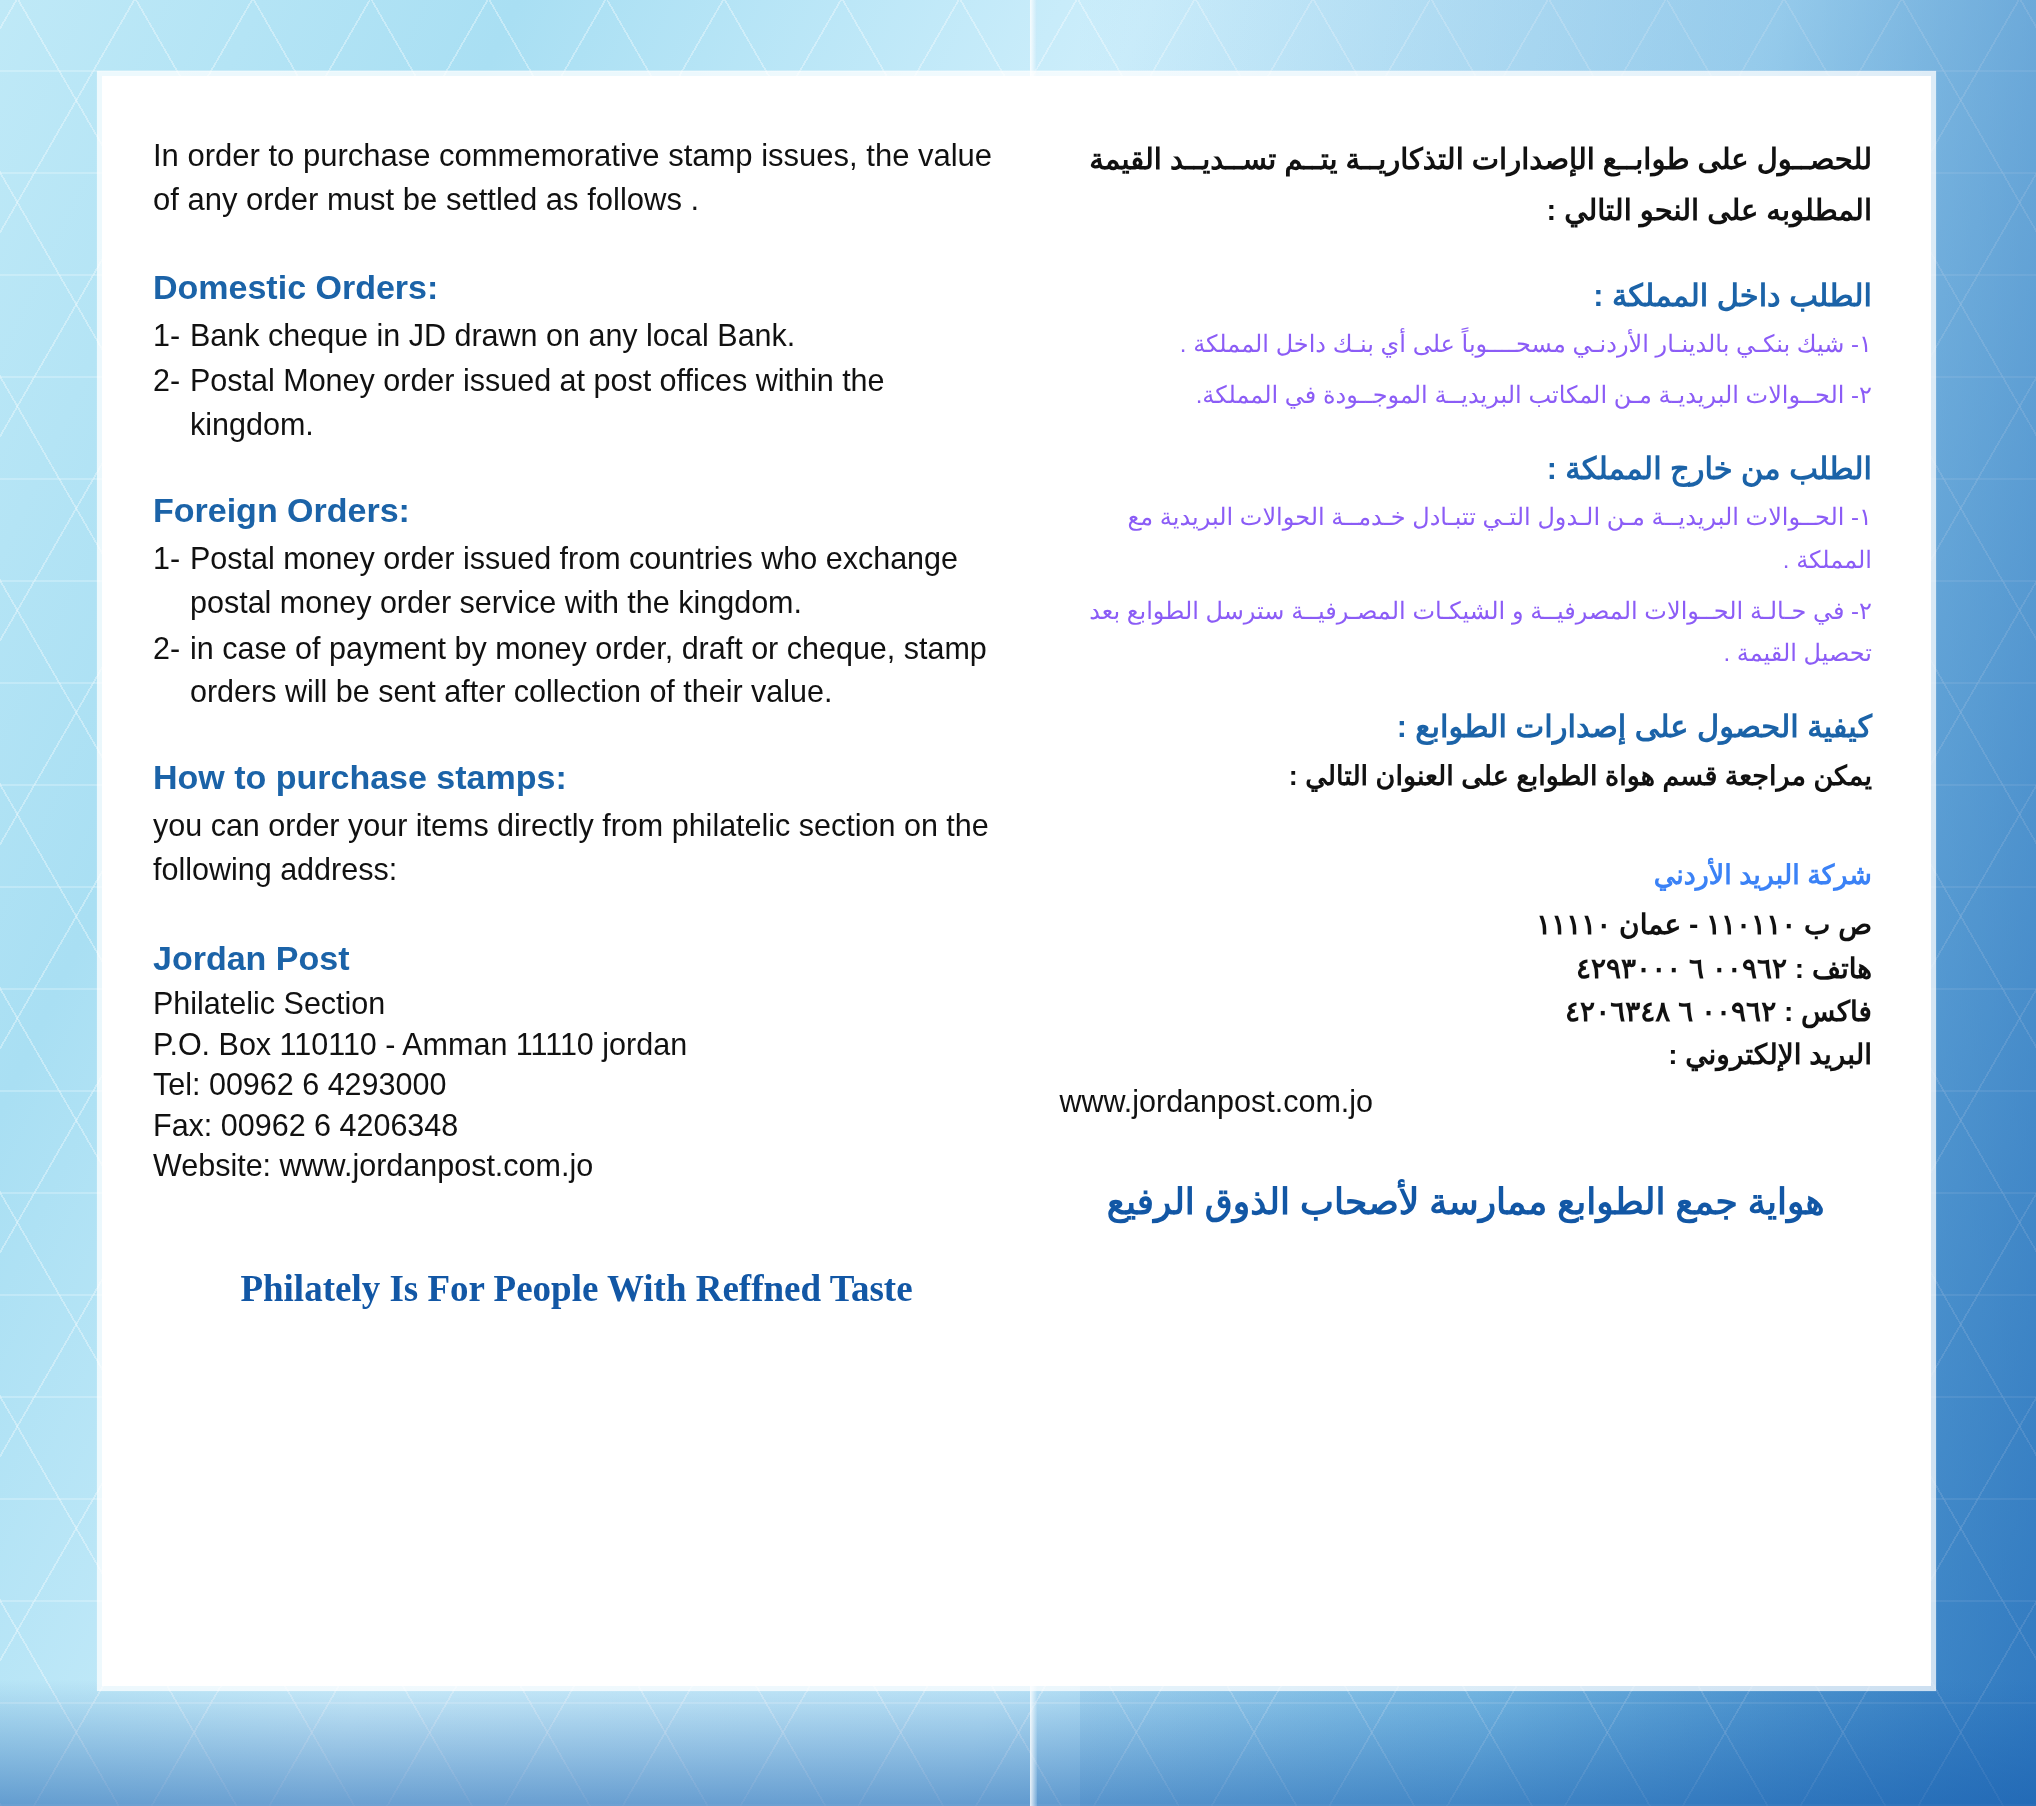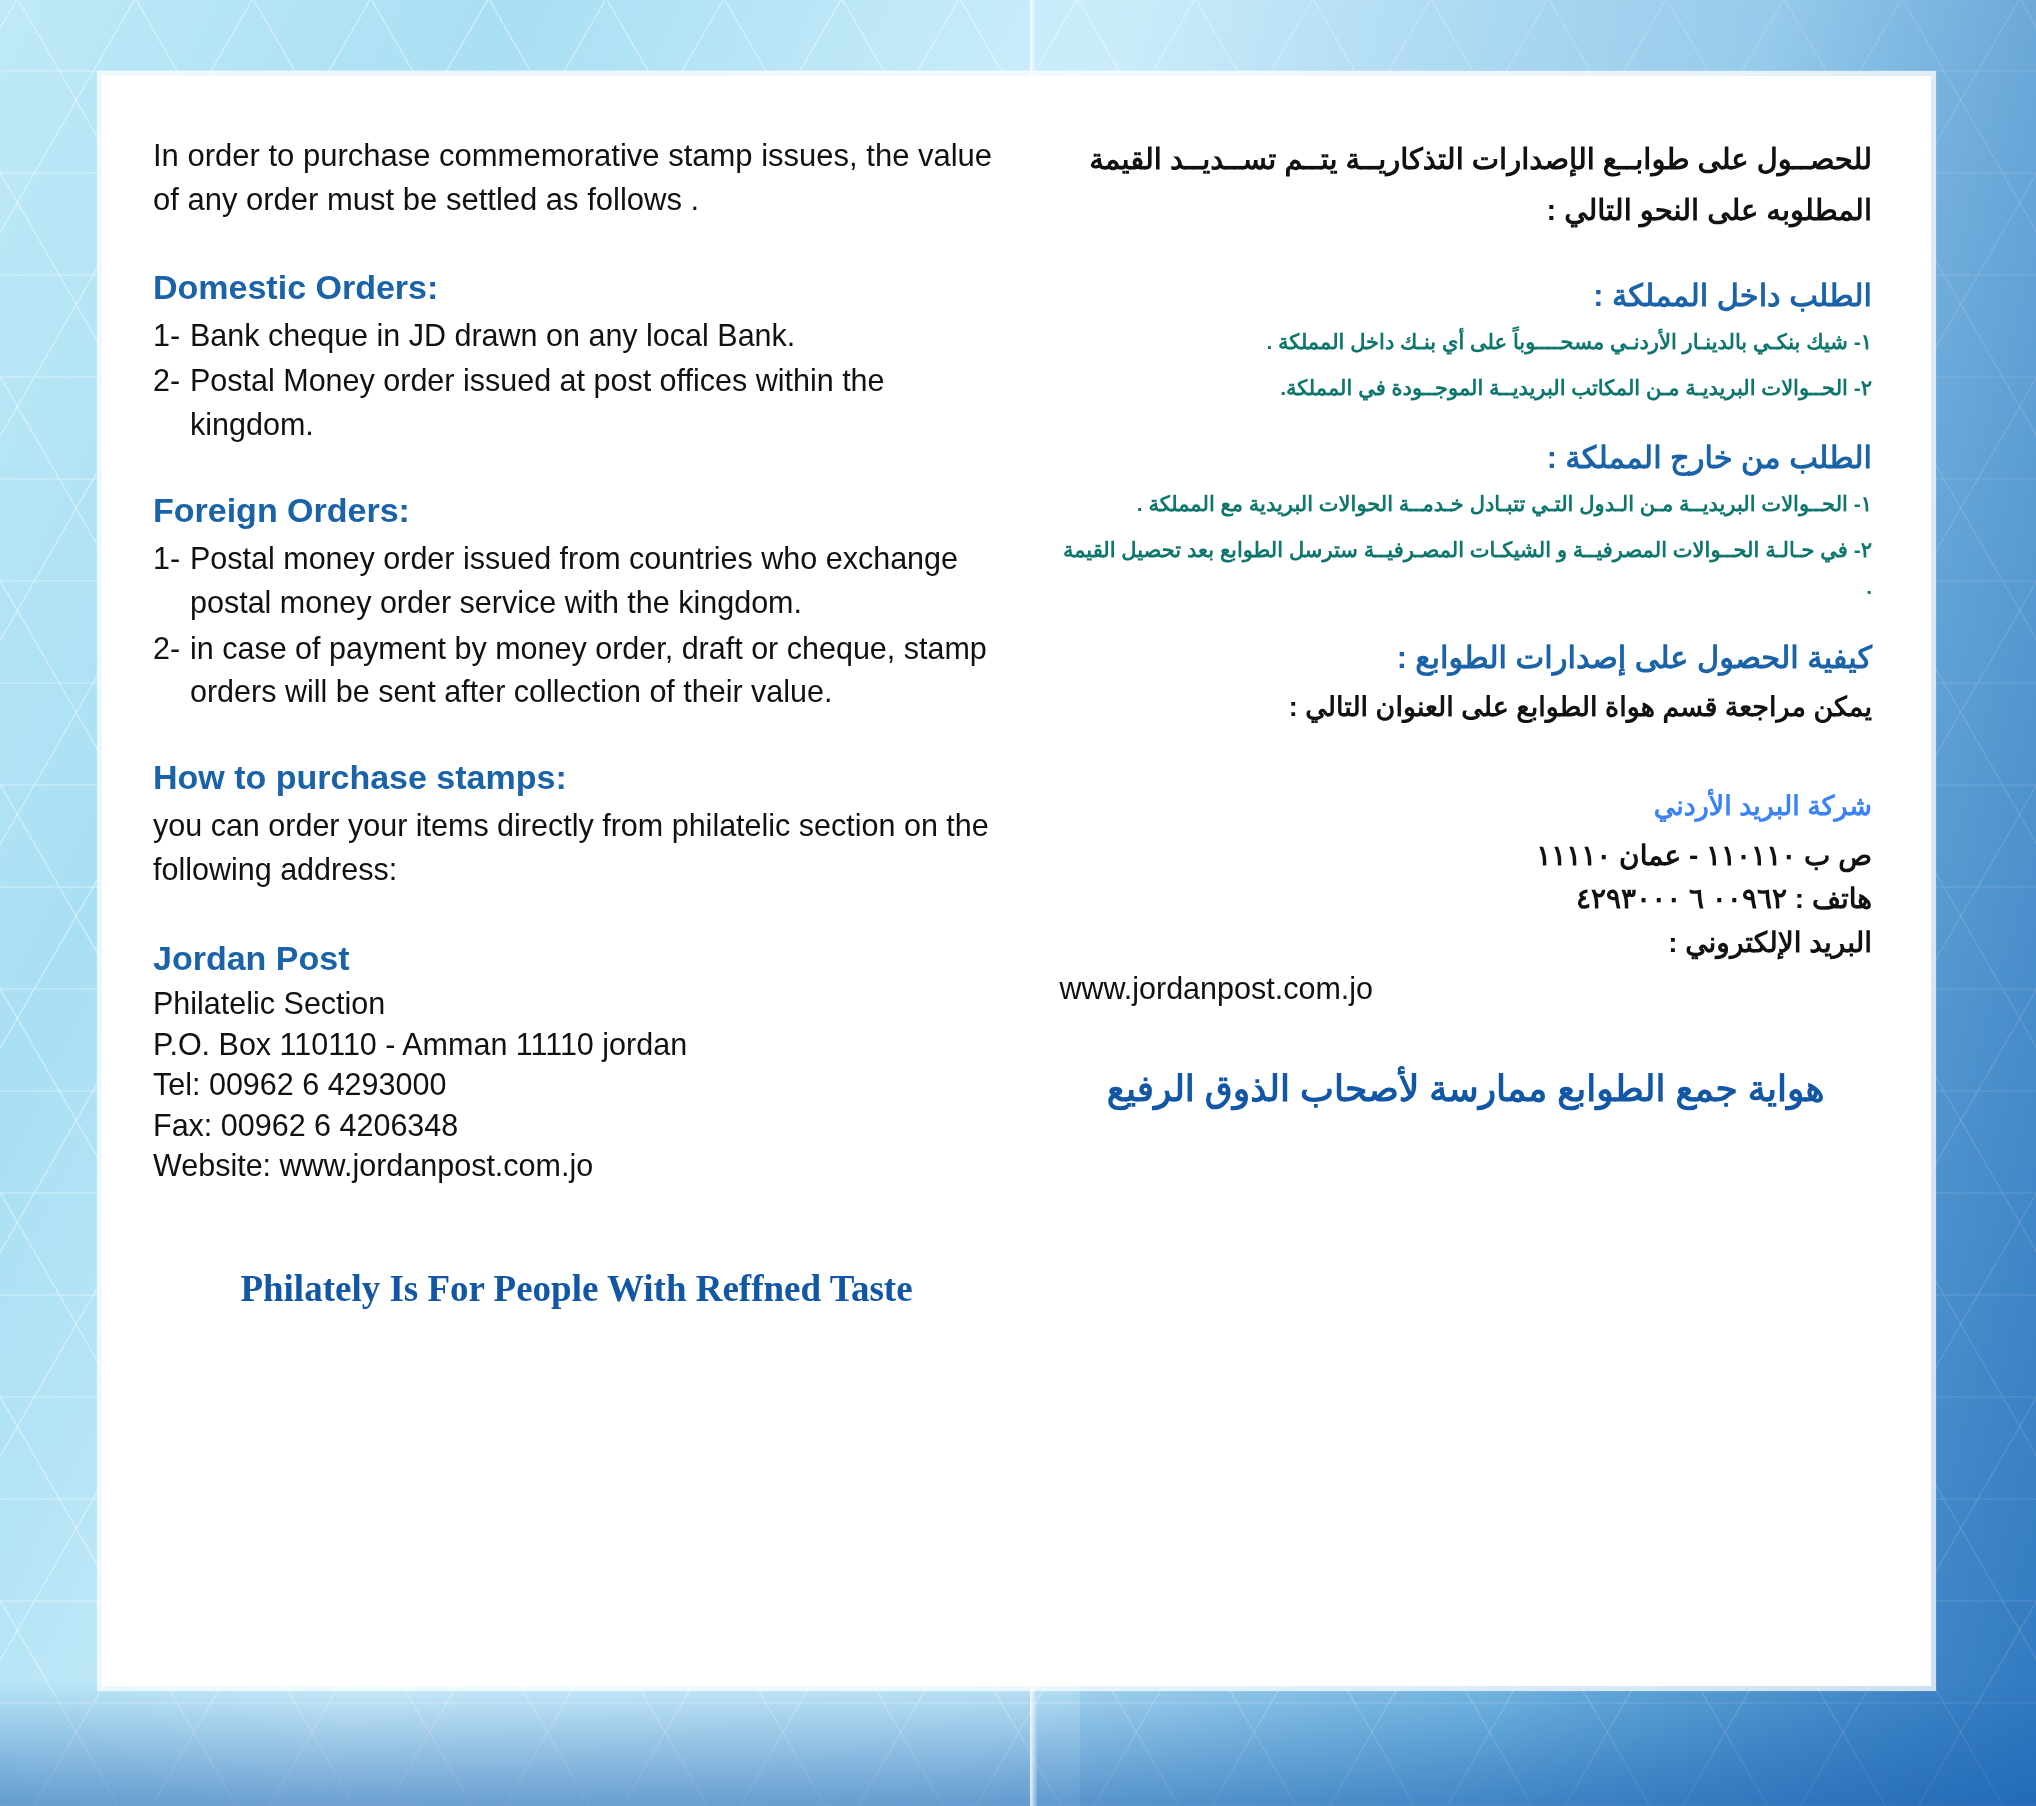--- a/index.html
+++ b/index.html
@@ -157,24 +157,24 @@
     letter-spacing: 0.4px;
     text-align: right;
   }
   .ar-h {
     font-size: 30.5px;
     font-weight: bold;
     color: #1b63a8;
     margin: 0 0 10.2px 0;
   }
   .ar-item {
-    font-size: 21px;
+    font-size: 24px;
     line-height: 1.78;
-    color: #0f766e;
-    font-weight: bold;
+    color: #8b5cf6;
+    font-weight: normal;
     margin-bottom: 8.5px;
   }
   .ar-block { margin-bottom: 34px; }
   .ar-note {
     font-size: 27px;
     line-height: 1.7;
     color: #111;
     font-weight: bold;
     margin: 0 0 59px 0;
   }
@@ -285,20 +285,24 @@
       <p class="ar-note">يمكن مراجعة قسم هواة الطوابع على العنوان التالي :</p>
 
       <div>
         <div class="ar-org">شركة البريد الأردني</div>
         <div class="ar-contact">ص ب ١١٠١١٠ - عمان ١١١١٠</div>
 
         <div class="ar-contact">
           <span>هاتف :</span>
           <span>٠٠٩٦٢ ٦ ٤٢٩٣٠٠٠</span>
         </div>
+        <div class="ar-contact">
+          <span>فاكس :</span>
+          <span>٠٠٩٦٢ ٦ ٤٢٠٦٣٤٨</span>
+        </div>
 
         <div class="ar-contact">البريد الإلكتروني :</div>
 
         <div class="ar-mixed-row">
           <span class="lat">www.jordanpost.com.jo</span>
         </div>
       </div>
 
       <div class="ar-slogan">هواية جمع الطوابع ممارسة لأصحاب الذوق الرفيع</div>
     </div>

